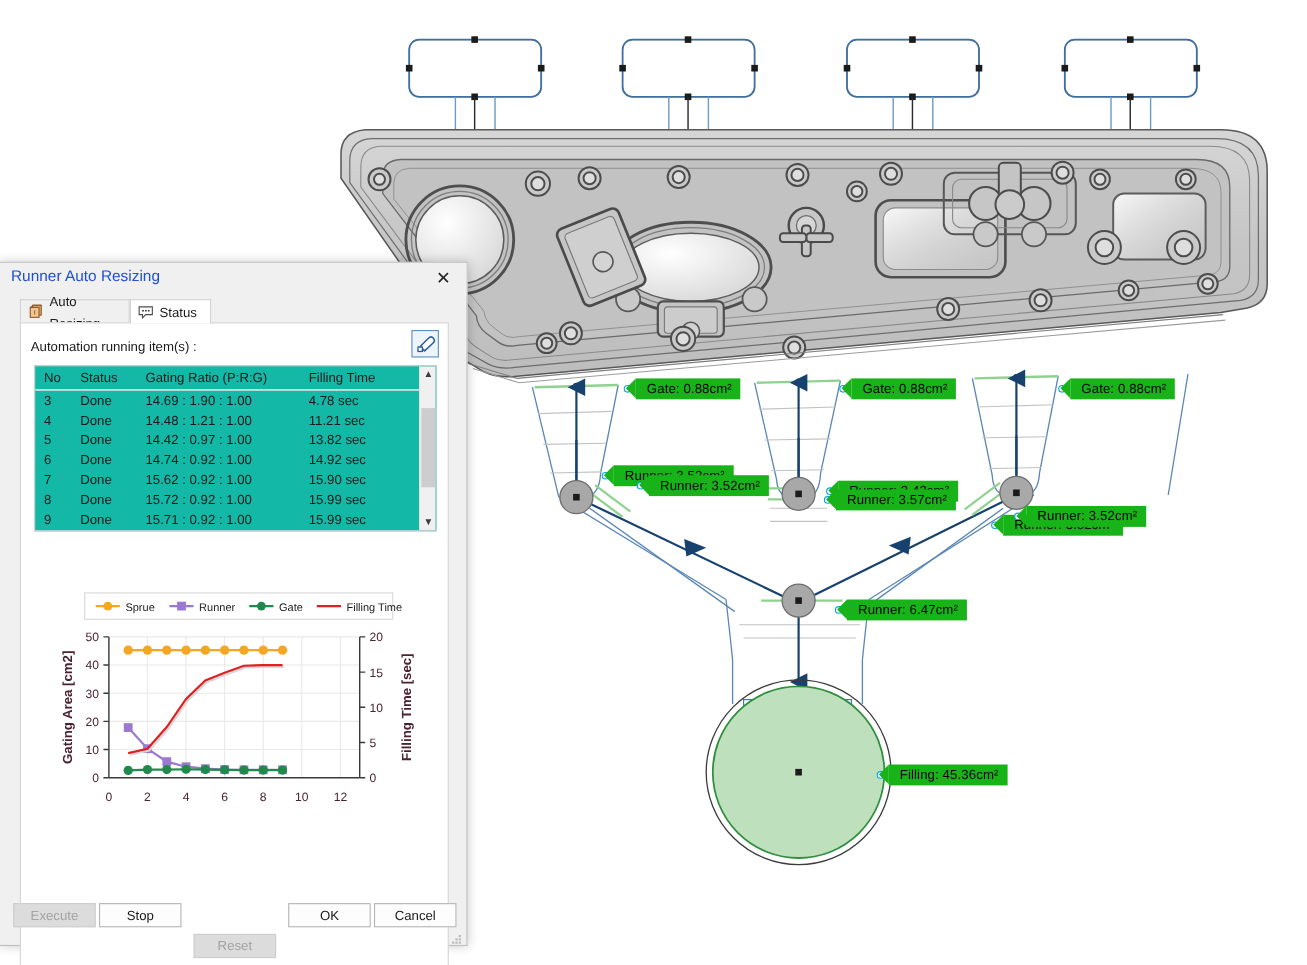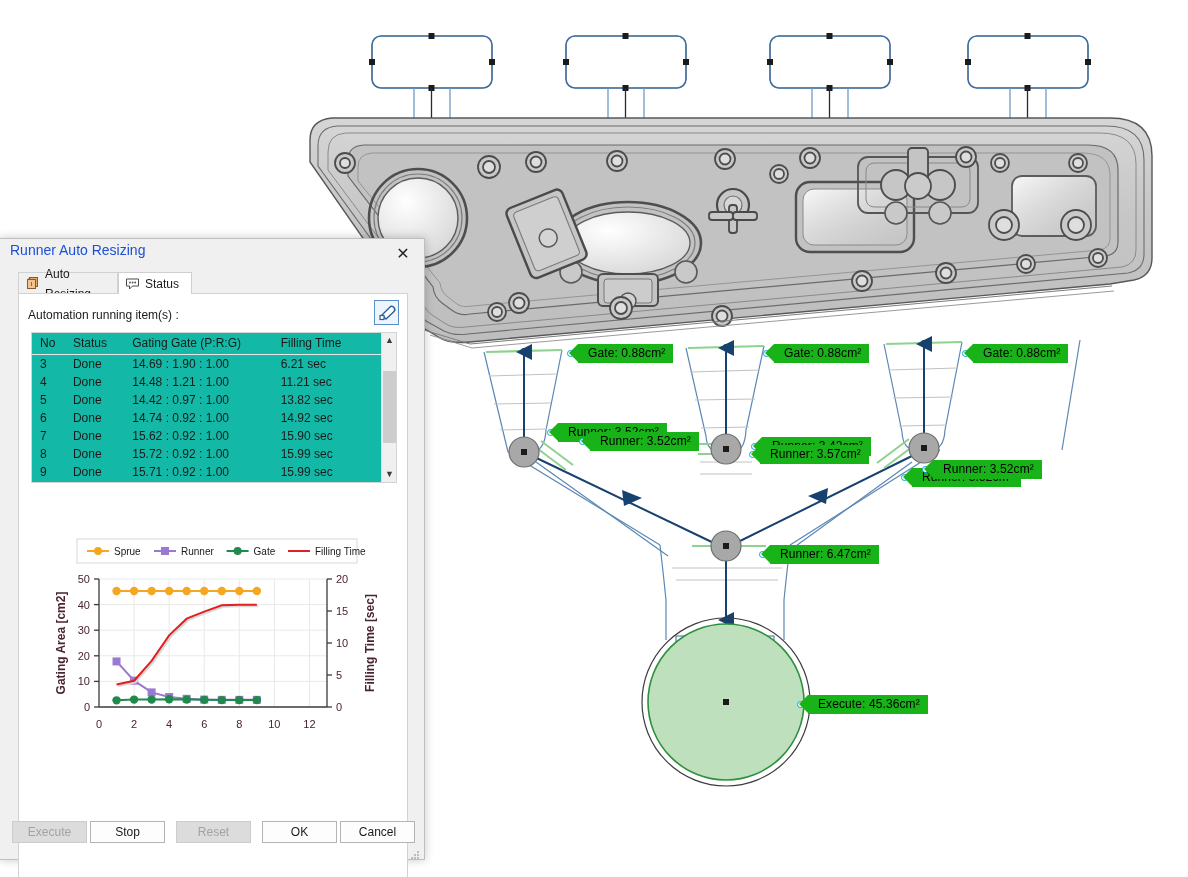--- a/index.html
+++ b/index.html
@@ -458,21 +458,21 @@
     <div class="callout" style="left: 762px; top: 437px;">Runner: 3.42cm²</div>
     <div class="callout-anchor" style="left: 749px; top: 451px;"></div>
     <div class="callout" style="left: 760px; top: 445px;">Runner: 3.57cm²</div>
     <div class="callout-anchor" style="left: 901px; top: 474px;"></div>
     <div class="callout" style="left: 912px; top: 468px;">Runner: 3.52cm²</div>
     <div class="callout-anchor" style="left: 922px; top: 466px;"></div>
     <div class="callout" style="left: 933px; top: 460px;">Runner: 3.52cm²</div>
     <div class="callout-anchor" style="left: 759px; top: 551px;"></div>
     <div class="callout" style="left: 770px; top: 545px;">Runner: 6.47cm²</div>
     <div class="callout-anchor" style="left: 797px; top: 701px;"></div>
-    <div class="callout" style="left: 808px; top: 695px;">Execute: 45.36cm²</div>
+    <div class="callout" style="left: 808px; top: 695px;">Filling: 45.36cm²</div>
   </div>
 
 <div id="dialog">
 
   <div class="dlg-titlebar">
     <div class="dlg-title">Runner Auto Resizing</div>
     <div class="dlg-close">✕</div>
   </div>
 
   <div class="tabstrip">
@@ -510,30 +510,30 @@
         <rect x="5" y="14.5" width="4" height="4" fill="#ffffff" stroke="#2a5d9e" stroke-width="1.2"></rect>
       </svg>
     </div>
 
     <div class="tablewrap">
       <table class="grid">
         <thead>
           <tr>
             <th class="c-no">No</th>
             <th class="c-st">Status</th>
-            <th class="c-gr">Gating Gate (P:R:G)</th>
+            <th class="c-gr">Gating Ratio (P:R:G)</th>
             <th class="c-ft">Filling Time</th>
           </tr>
         </thead>
         <tbody id="table-body">
             <tr>
               <td class="c-no">3</td>
               <td class="c-st">Done</td>
               <td class="c-gr">14.69 : 1.90 : 1.00</td>
-              <td class="c-ft">6.21 sec</td>
+              <td class="c-ft">4.78 sec</td>
             </tr>
             <tr>
               <td class="c-no">4</td>
               <td class="c-st">Done</td>
               <td class="c-gr">14.48 : 1.21 : 1.00</td>
               <td class="c-ft">11.21 sec</td>
             </tr>
             <tr>
               <td class="c-no">5</td>
               <td class="c-st">Done</td>
@@ -665,21 +665,21 @@
           <circle cx="207.84615384615384" cy="163.088" r="4.2" fill="#1f8a4c"></circle>
           <polyline points="69.03846153846155,149.1 86.57692307692308,145.26 104.11538461538461,125.42 121.65384615384616,99.82000000000001 139.19230769230768,83.17999999999999 156.73076923076923,76.14 174.26923076923077,69.74 191.80769230769232,69.164 209.34615384615384,69.164" fill="none" stroke="#d8d8d8" stroke-width="2"></polyline>
           <polyline points="67.53846153846155,147.6 85.07692307692308,143.76 102.61538461538461,123.92 120.15384615384616,98.32000000000001 137.69230769230768,81.67999999999999 155.23076923076923,74.64 172.76923076923077,68.24 190.30769230769232,67.664 207.84615384615384,67.664" fill="none" stroke="#e02020" stroke-width="2"></polyline>
         </svg>
     </div>
   </div>
 
   <div class="btnrow">
     <div class="btn disabled" style="left:12px;width:75px;">Execute</div>
     <div class="btn" style="left:90px;width:75px;">Stop</div>
-    <div class="btn disabled" style="left:176px;width:75px;">Reset</div>
+    <div class="btn disabled" style="left:176px;width:75px;margin-top:28px;">Reset</div>
     <div class="btn" style="left:262px;width:75px;">OK</div>
     <div class="btn" style="left:340px;width:75px;">Cancel</div>
   </div>
 
   <div class="grip">
     <svg width="10" height="10" viewBox="0 0 10 10">
       <g fill="#8a8a8a">
         <rect x="7" y="1" width="2" height="2"></rect>
           <rect x="4" y="4" width="2" height="2"></rect>
         <rect x="7" y="4" width="2" height="2"></rect>

